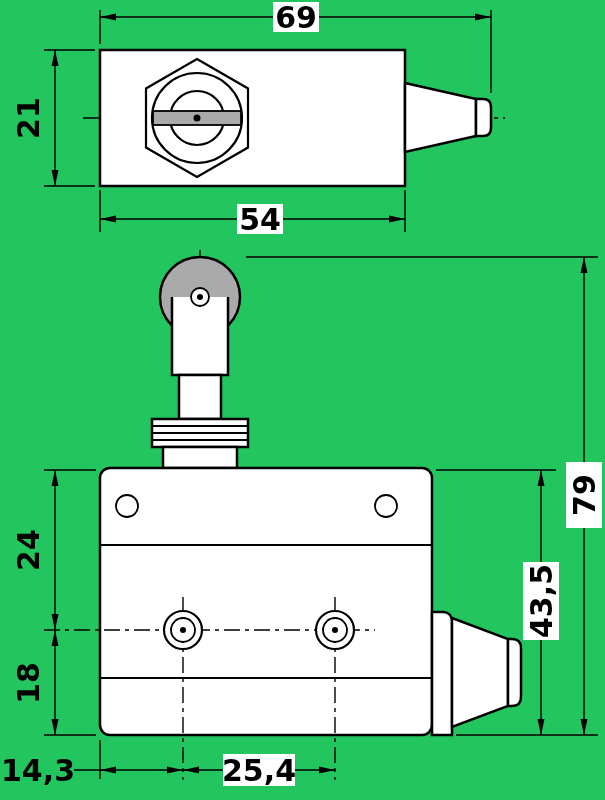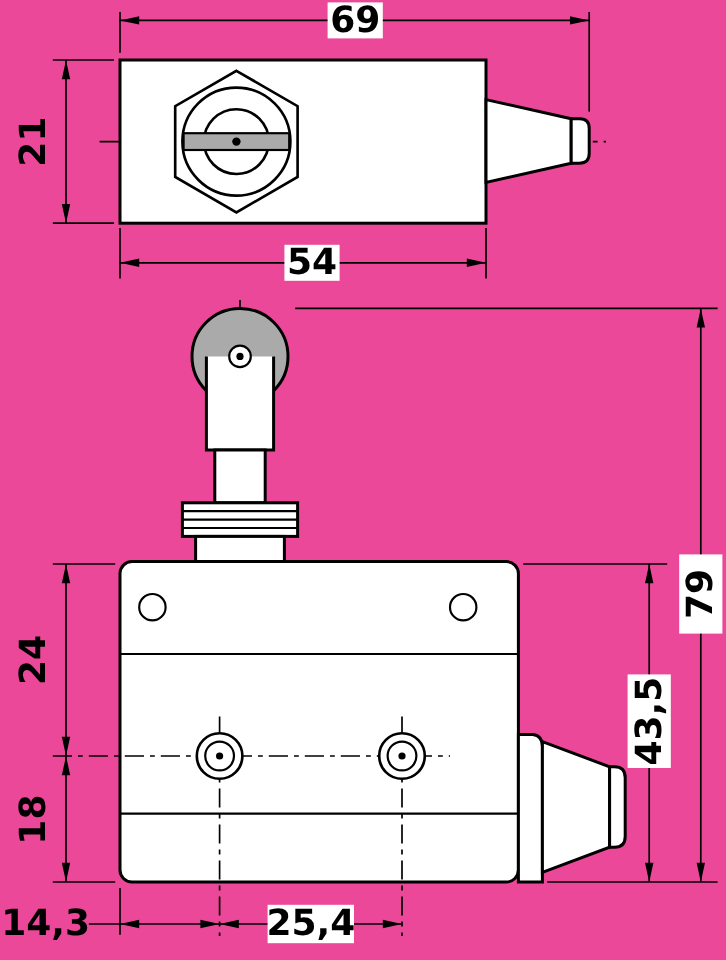--- a/index.html
+++ b/index.html
@@ -1,16 +1,16 @@
 <!DOCTYPE html>
 <html><head>
 <meta charset="utf-8">
 <style>
   html,body{margin:0;padding:0;background:#ffffff;}
-  .stage{width:605px;height:800px;position:relative;background:#ec4899;overflow:hidden;}
+  .stage{width:605px;height:800px;position:relative;background:#22c55e;overflow:hidden;}
   svg{display:block;}
   .obj-f {stroke:#000;stroke-width:2.5;fill:#ffffff;}
   .thin  {stroke:#000;stroke-width:1.8;fill:none;}
   .dim   {stroke:#000;stroke-width:1.4;fill:none;}
   .cl    {stroke:#000;stroke-width:1.4;fill:none;stroke-dasharray:16 5 4 5;}
   .arrow {fill:#000;stroke:none;}
   .grayf {fill:#aaaaaa;stroke:#000;stroke-width:1.8;}
   .bg    {fill:#ffffff;stroke:none;}
   .dim-text{font-family:"DejaVu Sans","Liberation Sans",sans-serif;font-size:30px;font-weight:700;fill:#000;}
 </style>

